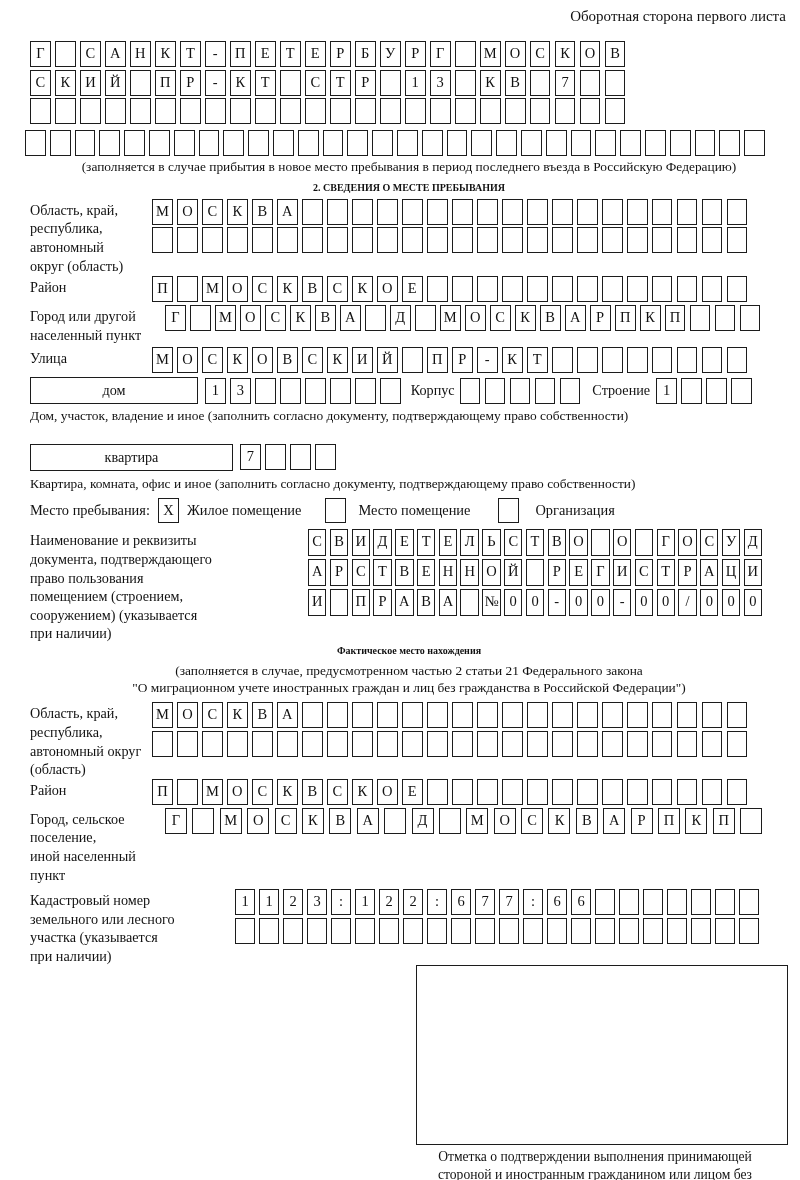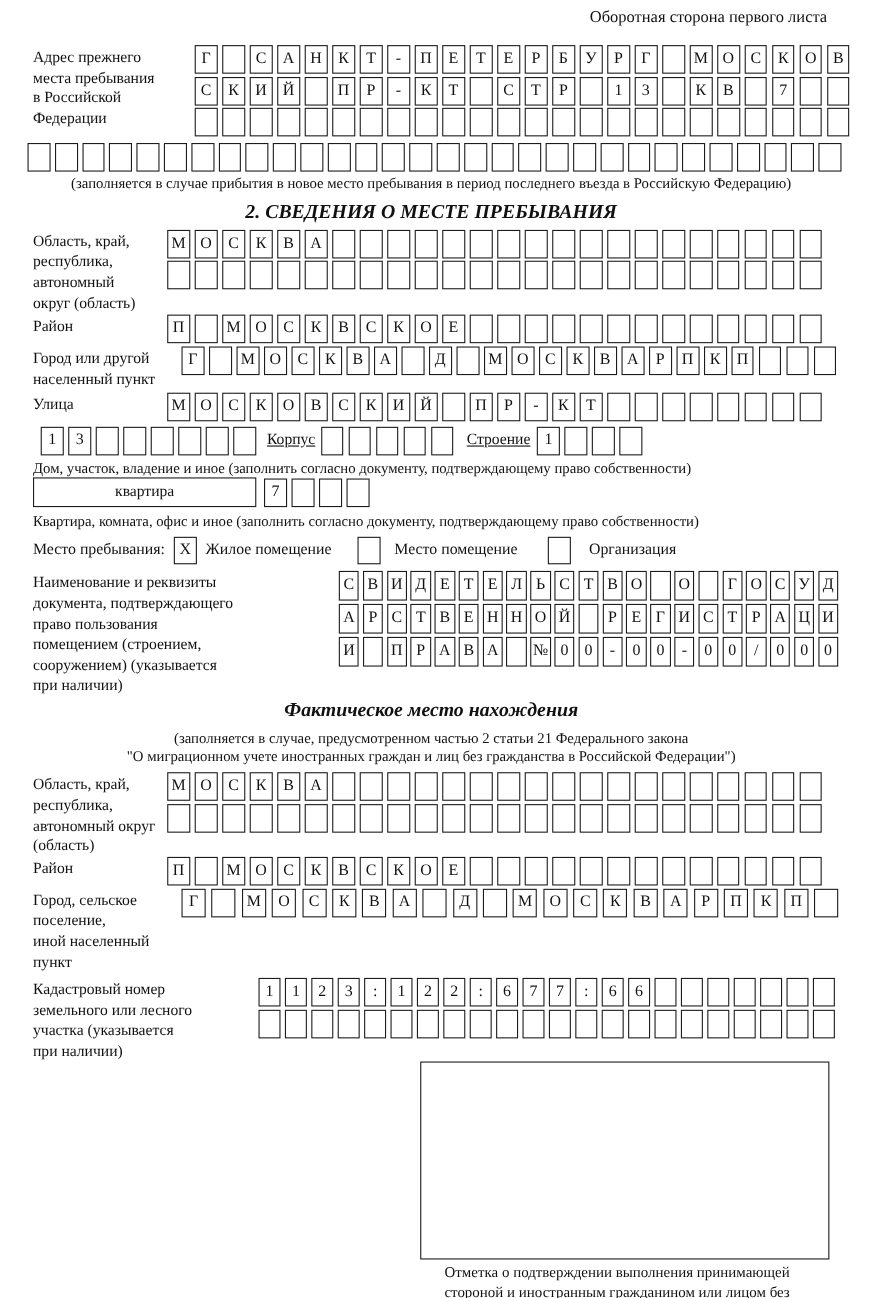--- a/index.html
+++ b/index.html
@@ -2,47 +2,47 @@
 <html><head>
 <meta charset="utf-8">
 <style>
   * { box-sizing: border-box; margin: 0; padding: 0; }
   html,body { background:#fff; }
   body {
     width: 800px; height: 1180px;
     font-family: "Liberation Serif", "DejaVu Serif", serif;
     color: #111; overflow: hidden;
   }
-  .page { width: 800px; height: 1180px; padding: 8px 46px 0 30px; position: relative; }
+  .page { width: 800px; height: 1180px; padding: 8px 12px 0 30px; position: relative; }
 
   .hdr-note { text-align: right; font-size: 15px; margin-bottom: 16px; padding-right: 2px; }
 
   .frow { display: flex; align-items: flex-start; }
   .flabel { font-size: 14.2px; line-height: 18.6px; white-space: pre-line; flex-shrink: 0; padding-top: 2px; }
 
   .boxes { display: flex; gap: 4.2px; }
   .cbox {
     display: inline-block; width: 20.8px; height: 26px; flex-shrink: 0;
     border: 1.6px solid #1c1c1c; text-align: center;
     font-size: 14.5px; line-height: 23px;
   }
   .stack .boxes { margin-bottom: 2.6px; }
   .boxes-n { gap: 3.4px; } .boxes-n .cbox { width: 18.4px; height: 27px; }
   .boxes-w { gap: 5.4px; } .boxes-w .cbox { width: 22px; }
   .boxes-k { gap: 4px; }   .boxes-k .cbox { width: 20px; }
 
   .caption { font-size: 13.4px; line-height: 17px; }
   .caption.center { text-align: center; }
-  .sec-title { text-align: center; font-weight: bold; font-size: 18px; margin: 7px 0 6px 0; font-style: italic; }
+  .sec-title { text-align: center; font-weight: bold; font-size: 10px; margin: 7px 0 6px 0; }
 
   .label-box {
     border: 1.6px solid #1c1c1c; height: 27px; text-align: center;
     font-size: 14.2px; line-height: 24px; flex-shrink: 0;
   }
-  .inline-lbl { font-size: 14.2px; line-height: 27px; white-space: nowrap; text-decoration: underline; }
+  .inline-lbl { font-size: 14.2px; line-height: 27px; white-space: nowrap; }
 
   .ckbox {
     display:inline-block; width: 21px; height: 25px; border: 1.6px solid #1c1c1c;
     text-align: center; font-size: 14.5px; line-height: 22px; flex-shrink: 0;
   }
   .stay-row { display: flex; align-items: center; font-size: 14.4px; margin-top: 6px; }
 
   .stamp-box {
     width: 372px; height: 180px; border: 1.6px solid #1c1c1c;
     margin-left: auto; margin-right: 0;
@@ -54,24 +54,20 @@
   }
 </style>
 </head>
 <body>
 
 <div class="page">
 
   <div class="hdr-note">Оборотная сторона первого листа</div>
 
   <div class="frow">
-    <div class="flabel" style="width:147px;">Адрес прежнего
-места пребывания
-в Российской
-Федерации</div>
     <div class="stack">
       <div class="boxes">
           <span class="cbox">Г</span>
           <span class="cbox"></span>
           <span class="cbox">С</span>
           <span class="cbox">А</span>
           <span class="cbox">Н</span>
           <span class="cbox">К</span>
           <span class="cbox">Т</span>
           <span class="cbox">-</span>
@@ -328,20 +324,21 @@
         <span class="cbox"></span>
         <span class="cbox"></span>
         <span class="cbox"></span>
         <span class="cbox"></span>
         <span class="cbox"></span>
         <span class="cbox"></span>
       </div>
   </div>
 
   <div class="frow" style="margin-top:4px; align-items:center;">
+    <div class="label-box" style="width:168px;">дом</div>
     <div class="boxes" style="margin-left:7px;">
         <span class="cbox">1</span>
         <span class="cbox">3</span>
         <span class="cbox"></span>
         <span class="cbox"></span>
         <span class="cbox"></span>
         <span class="cbox"></span>
         <span class="cbox"></span>
         <span class="cbox"></span>
       </div>
@@ -356,21 +353,21 @@
     <div class="inline-lbl" style="margin-left:12px; margin-right:6px;">Строение</div>
     <div class="boxes">
         <span class="cbox">1</span>
         <span class="cbox"></span>
         <span class="cbox"></span>
         <span class="cbox"></span>
       </div>
   </div>
   <div class="caption" style="margin-top:3px;">Дом, участок, владение и иное (заполнить согласно документу, подтверждающему право собственности)</div>
 
-  <div class="frow" style="margin-top:0; align-items:center;">
+  <div class="frow" style="margin-top:20px; align-items:flex-start;">
     <div class="label-box" style="width:203px;">квартира</div>
     <div class="boxes" style="margin-left:7px;">
         <span class="cbox">7</span>
         <span class="cbox"></span>
         <span class="cbox"></span>
         <span class="cbox"></span>
       </div>
   </div>
   <div class="caption" style="margin-top:4px;">Квартира, комната, офис и иное (заполнить согласно документу, подтверждающему право собственности)</div>
 

